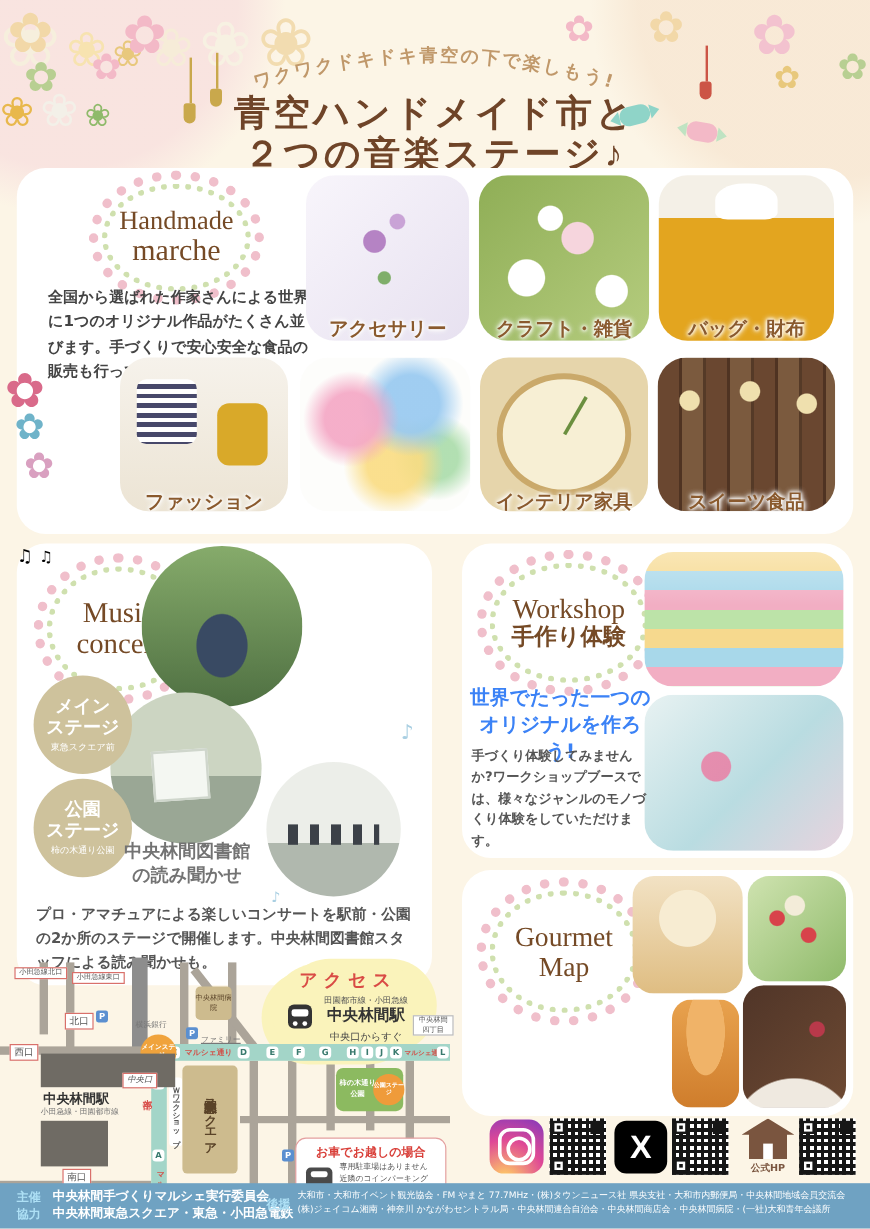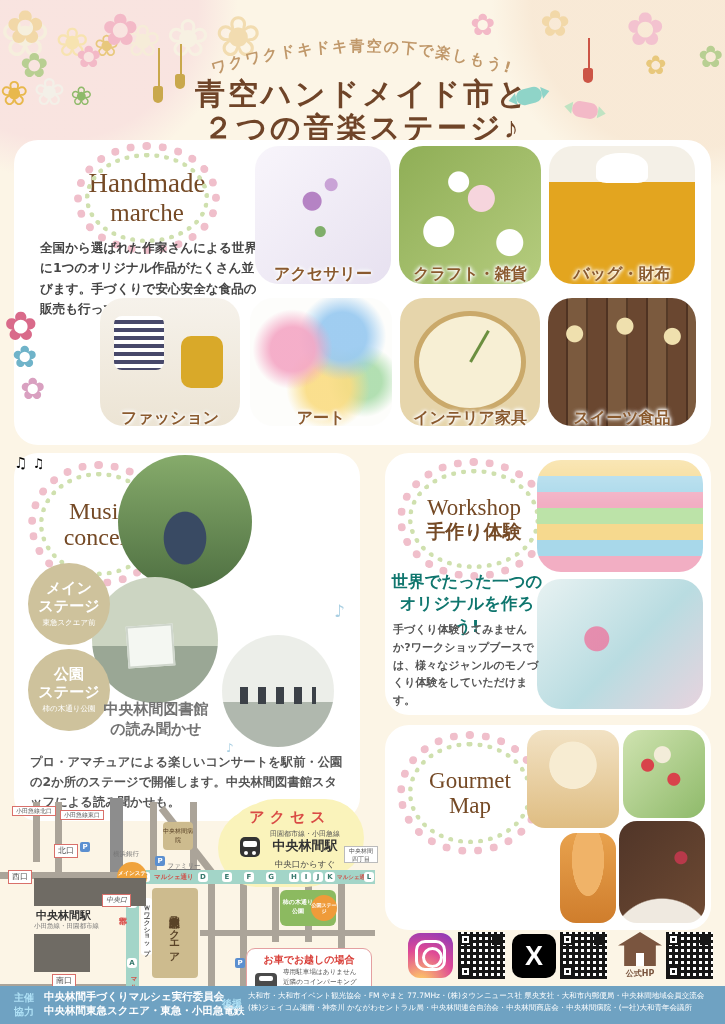--- a/index.html
+++ b/index.html
@@ -145,36 +145,35 @@
       </defs>
     <text font-size="15" fill="#c0986a" font-weight="bold" letter-spacing="2">
       <textPath href="#arc" startOffset="50%" text-anchor="middle">ワクワクドキドキ青空の下で楽しもう!</textPath>
     </text>
   </svg>
   <div class="title" style="top:74px;">青空ハンドメイド市と</div>
   <div class="title" style="top:108px;">２つの音楽ステージ♪</div>
 
   <div class="card" style="left:14px;top:140px;width:697px;height:305px;">
     <div class="wreath" style="left:60px;top:2px;width:130px;height:96px;">
-      <div class="t" style="font-size:27px;">Handmade</div>
+      <div class="t" style="font-size:22px;">Handmade</div>
       <div class="t" style="font-size:25px;">marche</div>
     </div>
     <div class="desc" style="left:26px;top:98px;width:224px;font-size:12.6px;color:#444;">全国から選ばれた作家さんによる世界に1つのオリジナル作品がたくさん並びます。手づくりで安心安全な食品の販売も行っています。</div>
     <div class="photo ph-acc" style="left:241px;top:6px;width:136px;height:138px;"></div>
     <div class="photo ph-craft" style="left:385px;top:6px;width:142px;height:138px;"></div>
     <div class="photo ph-bag" style="left:535px;top:6px;width:146px;height:138px;"></div>
     <div class="cat" style="left:241px;top:124px;width:136px;">アクセサリー</div>
     <div class="cat" style="left:385px;top:124px;width:142px;">クラフト・雑貨</div>
     <div class="cat" style="left:535px;top:124px;width:146px;">バッグ・財布</div>
     <div class="photo ph-fashion" style="left:86px;top:158px;width:140px;height:128px;"></div>
     <div class="photo ph-art" style="left:236px;top:158px;width:142px;height:128px;"></div>
     <div class="photo ph-clock" style="left:386px;top:158px;width:140px;height:128px;"></div>
     <div class="photo ph-sweets" style="left:534px;top:158px;width:148px;height:128px;"></div>
     <div class="cat" style="left:86px;top:268px;width:140px;">ファッション</div>
-    <div class="cat" style="left:236px;top:268px;width:142px;">アート</div>
     <div class="cat" style="left:386px;top:268px;width:140px;">インテリア家具</div>
     <div class="cat" style="left:534px;top:268px;width:148px;">スイーツ食品</div>
   </div>
 
   <div>
     <span class="flower" style="left:4px;top:306px;font-size:40px;color:#d96a8a;"></span>
     <span class="flower2" style="left:38px;top:300px;font-size:34px;color:#e8b84c;"></span>
     <span class="flower" style="left:12px;top:342px;font-size:30px;color:#6fb3c9;"></span>
     <span class="flower2" style="left:44px;top:334px;font-size:38px;color:#f3f0e8;"></span>
     <span class="flower" style="left:20px;top:374px;font-size:30px;color:#d9a0c0;"></span>
@@ -212,21 +211,21 @@
     <div class="desc" style="left:16px;top:300px;width:316px;">プロ・アマチュアによる楽しいコンサートを駅前・公園の2か所のステージで開催します。中央林間図書館スタッフによる読み聞かせも。</div>
   </div>
 
   <div class="card" style="left:385px;top:453px;width:326px;height:262px;">
     <div class="wreath" style="left:12px;top:5px;width:138px;height:106px;">
       <div class="t" style="font-size:23px;">Workshop</div>
       <div class="tj" style="font-size:19px;">手作り体験</div>
     </div>
     <div class="photo ph-candy" style="left:152px;top:7px;width:166px;height:112px;"></div>
     <div class="photo ph-craftact" style="left:152px;top:126px;width:166px;height:130px;"></div>
-    <div class="abs" style="left:6px;top:118px;width:152px;text-align:center;color:#0f766e;font-weight:bold;font-size:16.5px;line-height:1.35;">
+    <div class="abs" style="left:6px;top:118px;width:152px;text-align:center;color:#3b82f6;font-weight:bold;font-size:16.5px;line-height:1.35;">
       <div>世界でたった一つの</div>
       <div>オリジナルを作ろう!</div>
     </div>
     <div class="desc" style="left:8px;top:168px;width:146px;font-size:11px;">手づくり体験してみませんか?ワークショップブースでは、様々なジャンルのモノづくり体験をしていただけます。</div>
   </div>
 
   <div class="card" style="left:385px;top:725px;width:326px;height:205px;">
     <div class="wreath" style="left:12px;top:6px;width:130px;height:108px;">
       <div class="t" style="font-size:23px;">Gourmet</div>
       <div class="t" style="font-size:23px;">Map</div>

